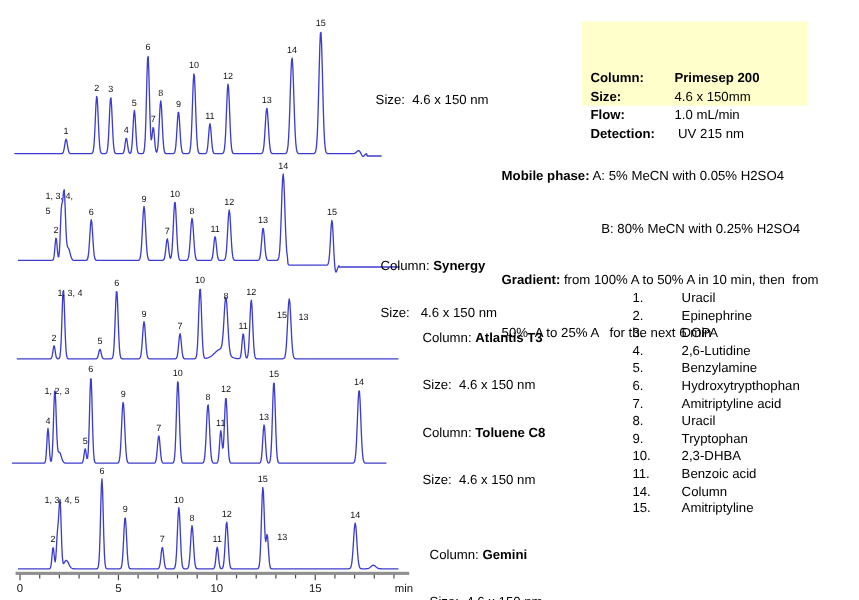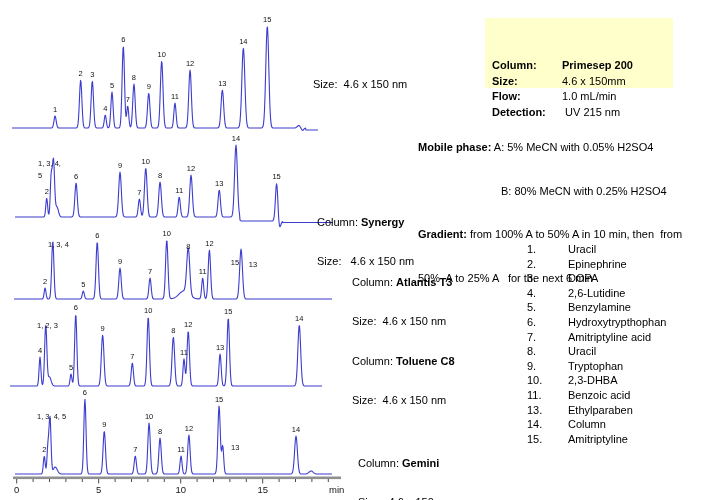--- a/index.html
+++ b/index.html
@@ -232,24 +232,20 @@
       </div>
       <div class="cmp-row">
         <span class="cmp-num">10.</span>
         <span class="cmp-name">2,3-DHBA</span>
       </div>
       <div class="cmp-row">
         <span class="cmp-num">11.</span>
         <span class="cmp-name">Benzoic acid</span>
       </div>
       <div class="cmp-row">
-        <span class="cmp-num">13.</span>
-        <span class="cmp-name">Ethylparaben</span>
-      </div>
-      <div class="cmp-row">
         <span class="cmp-num">14.</span>
         <span class="cmp-name">Column</span>
       </div>
       <div class="cmp-row">
         <span class="cmp-num">15.</span>
         <span class="cmp-name">Amitriptyline</span>
       </div>
     </div>
 
 </div>

